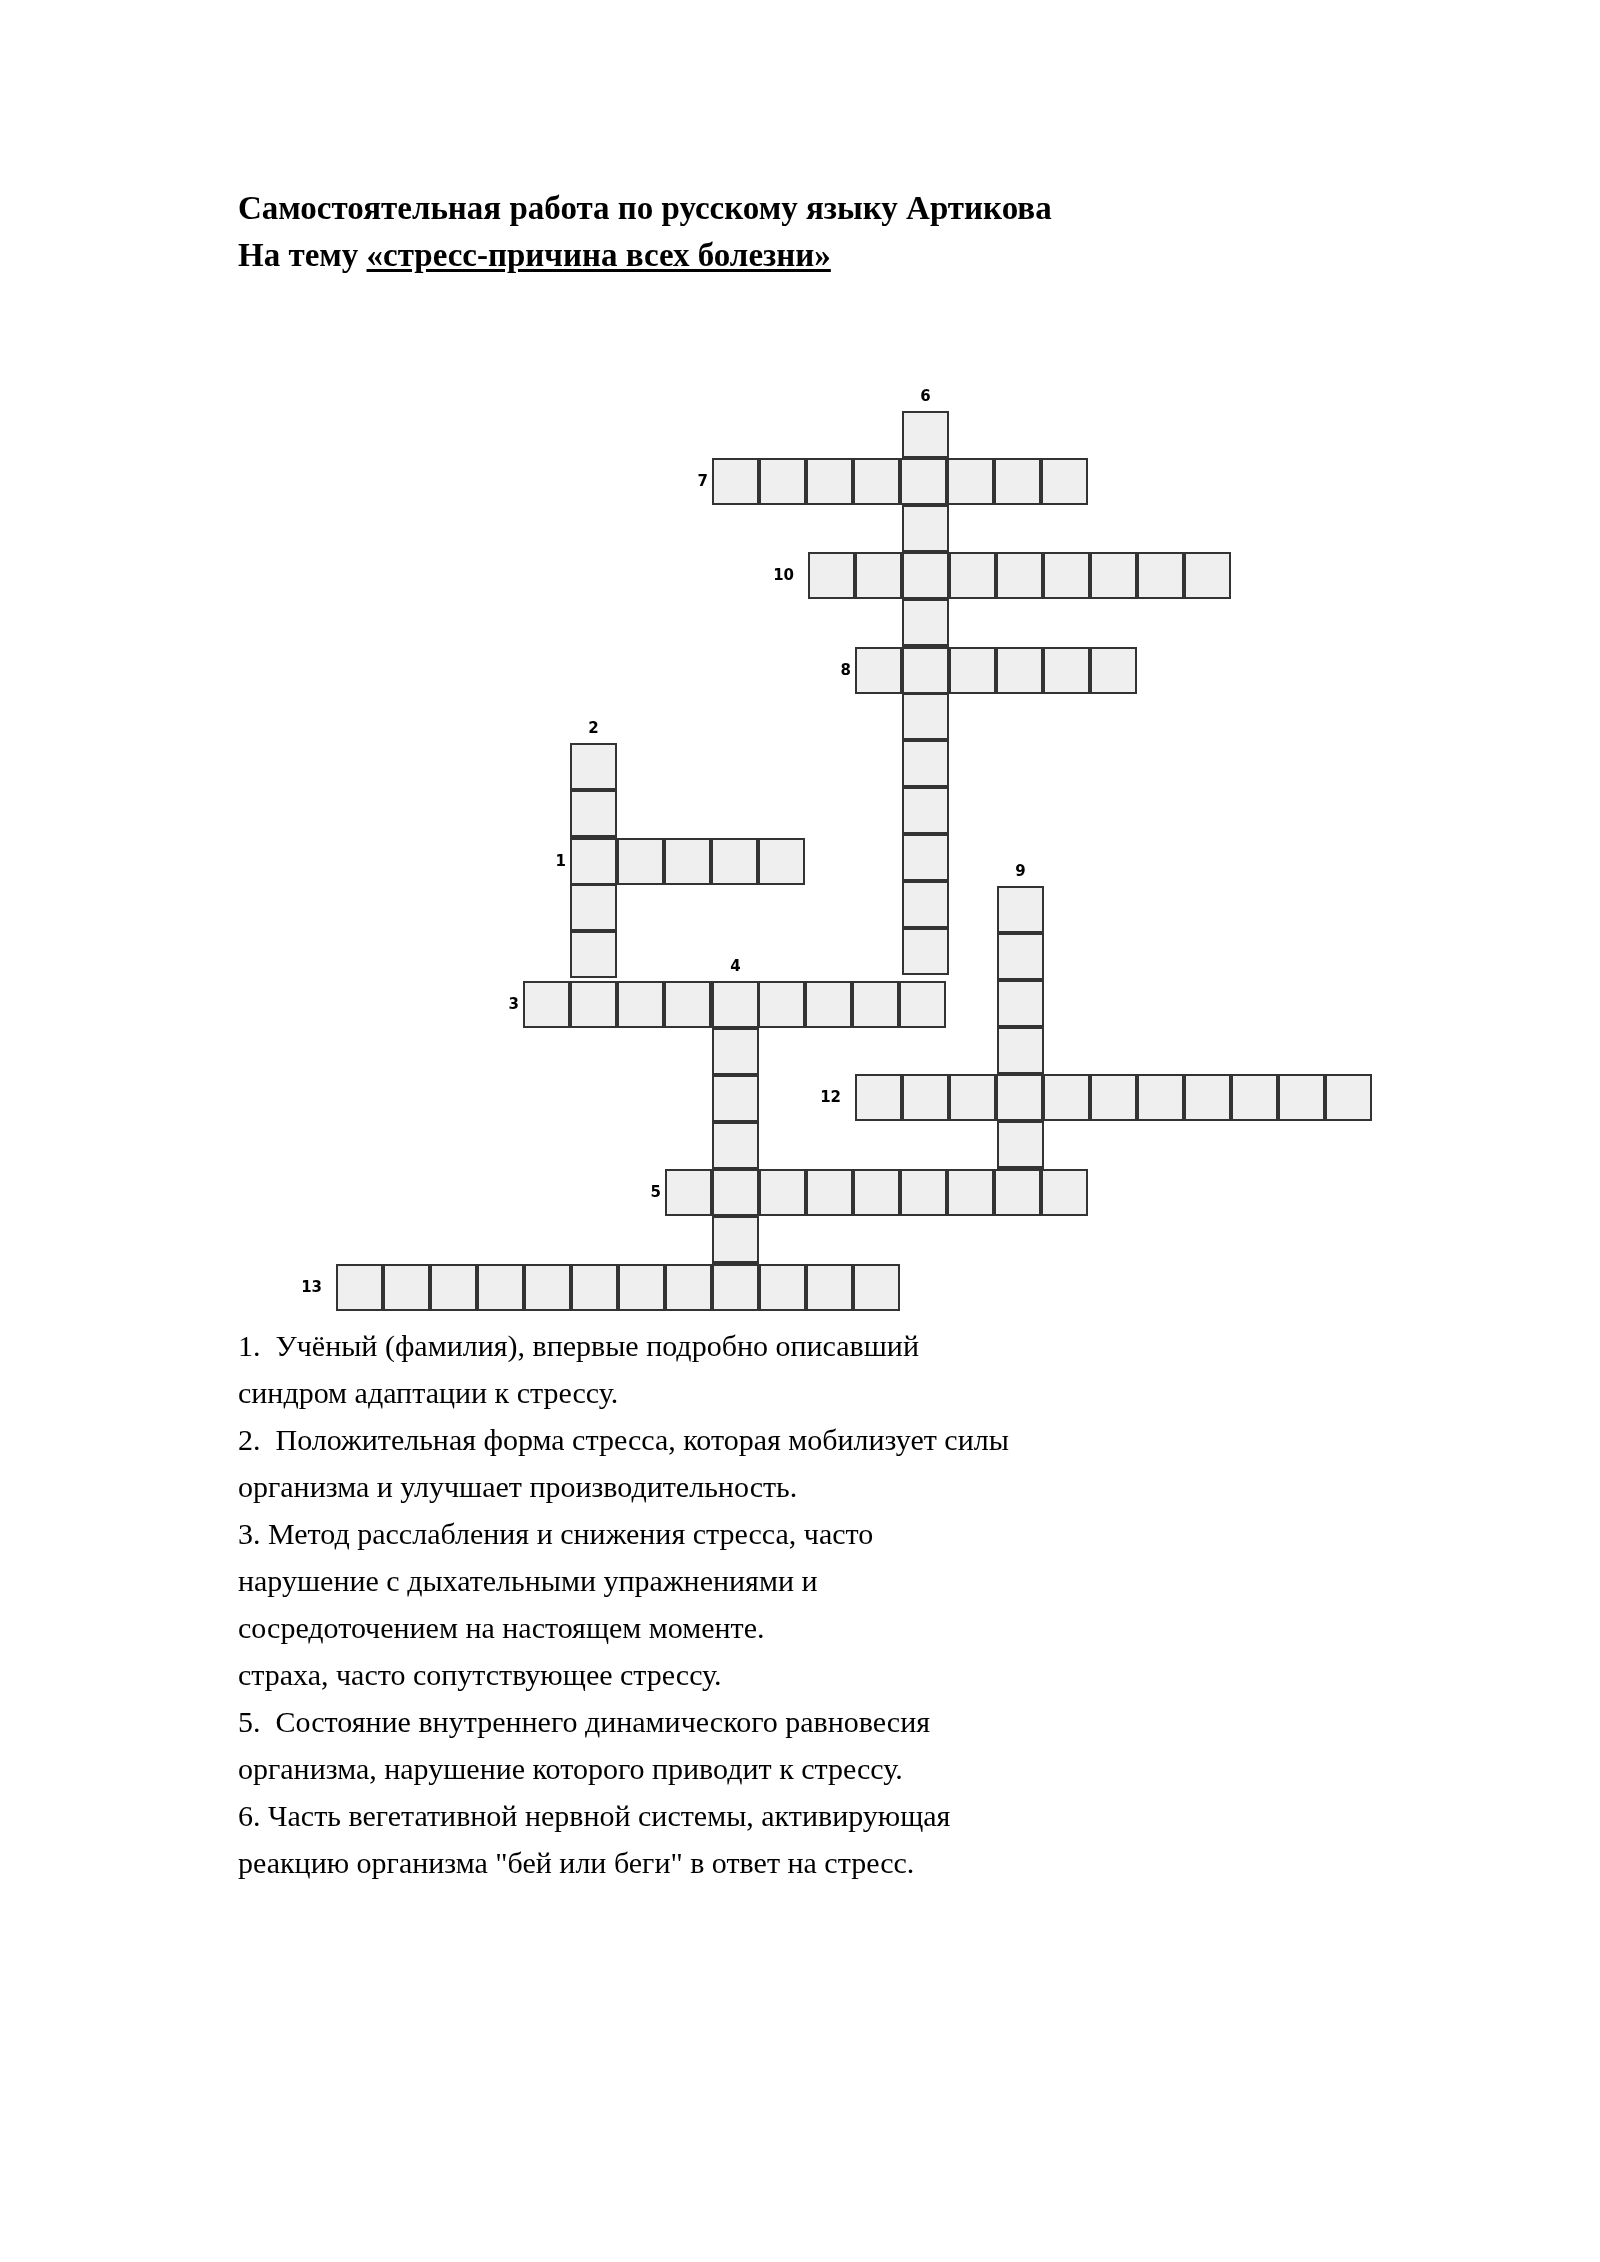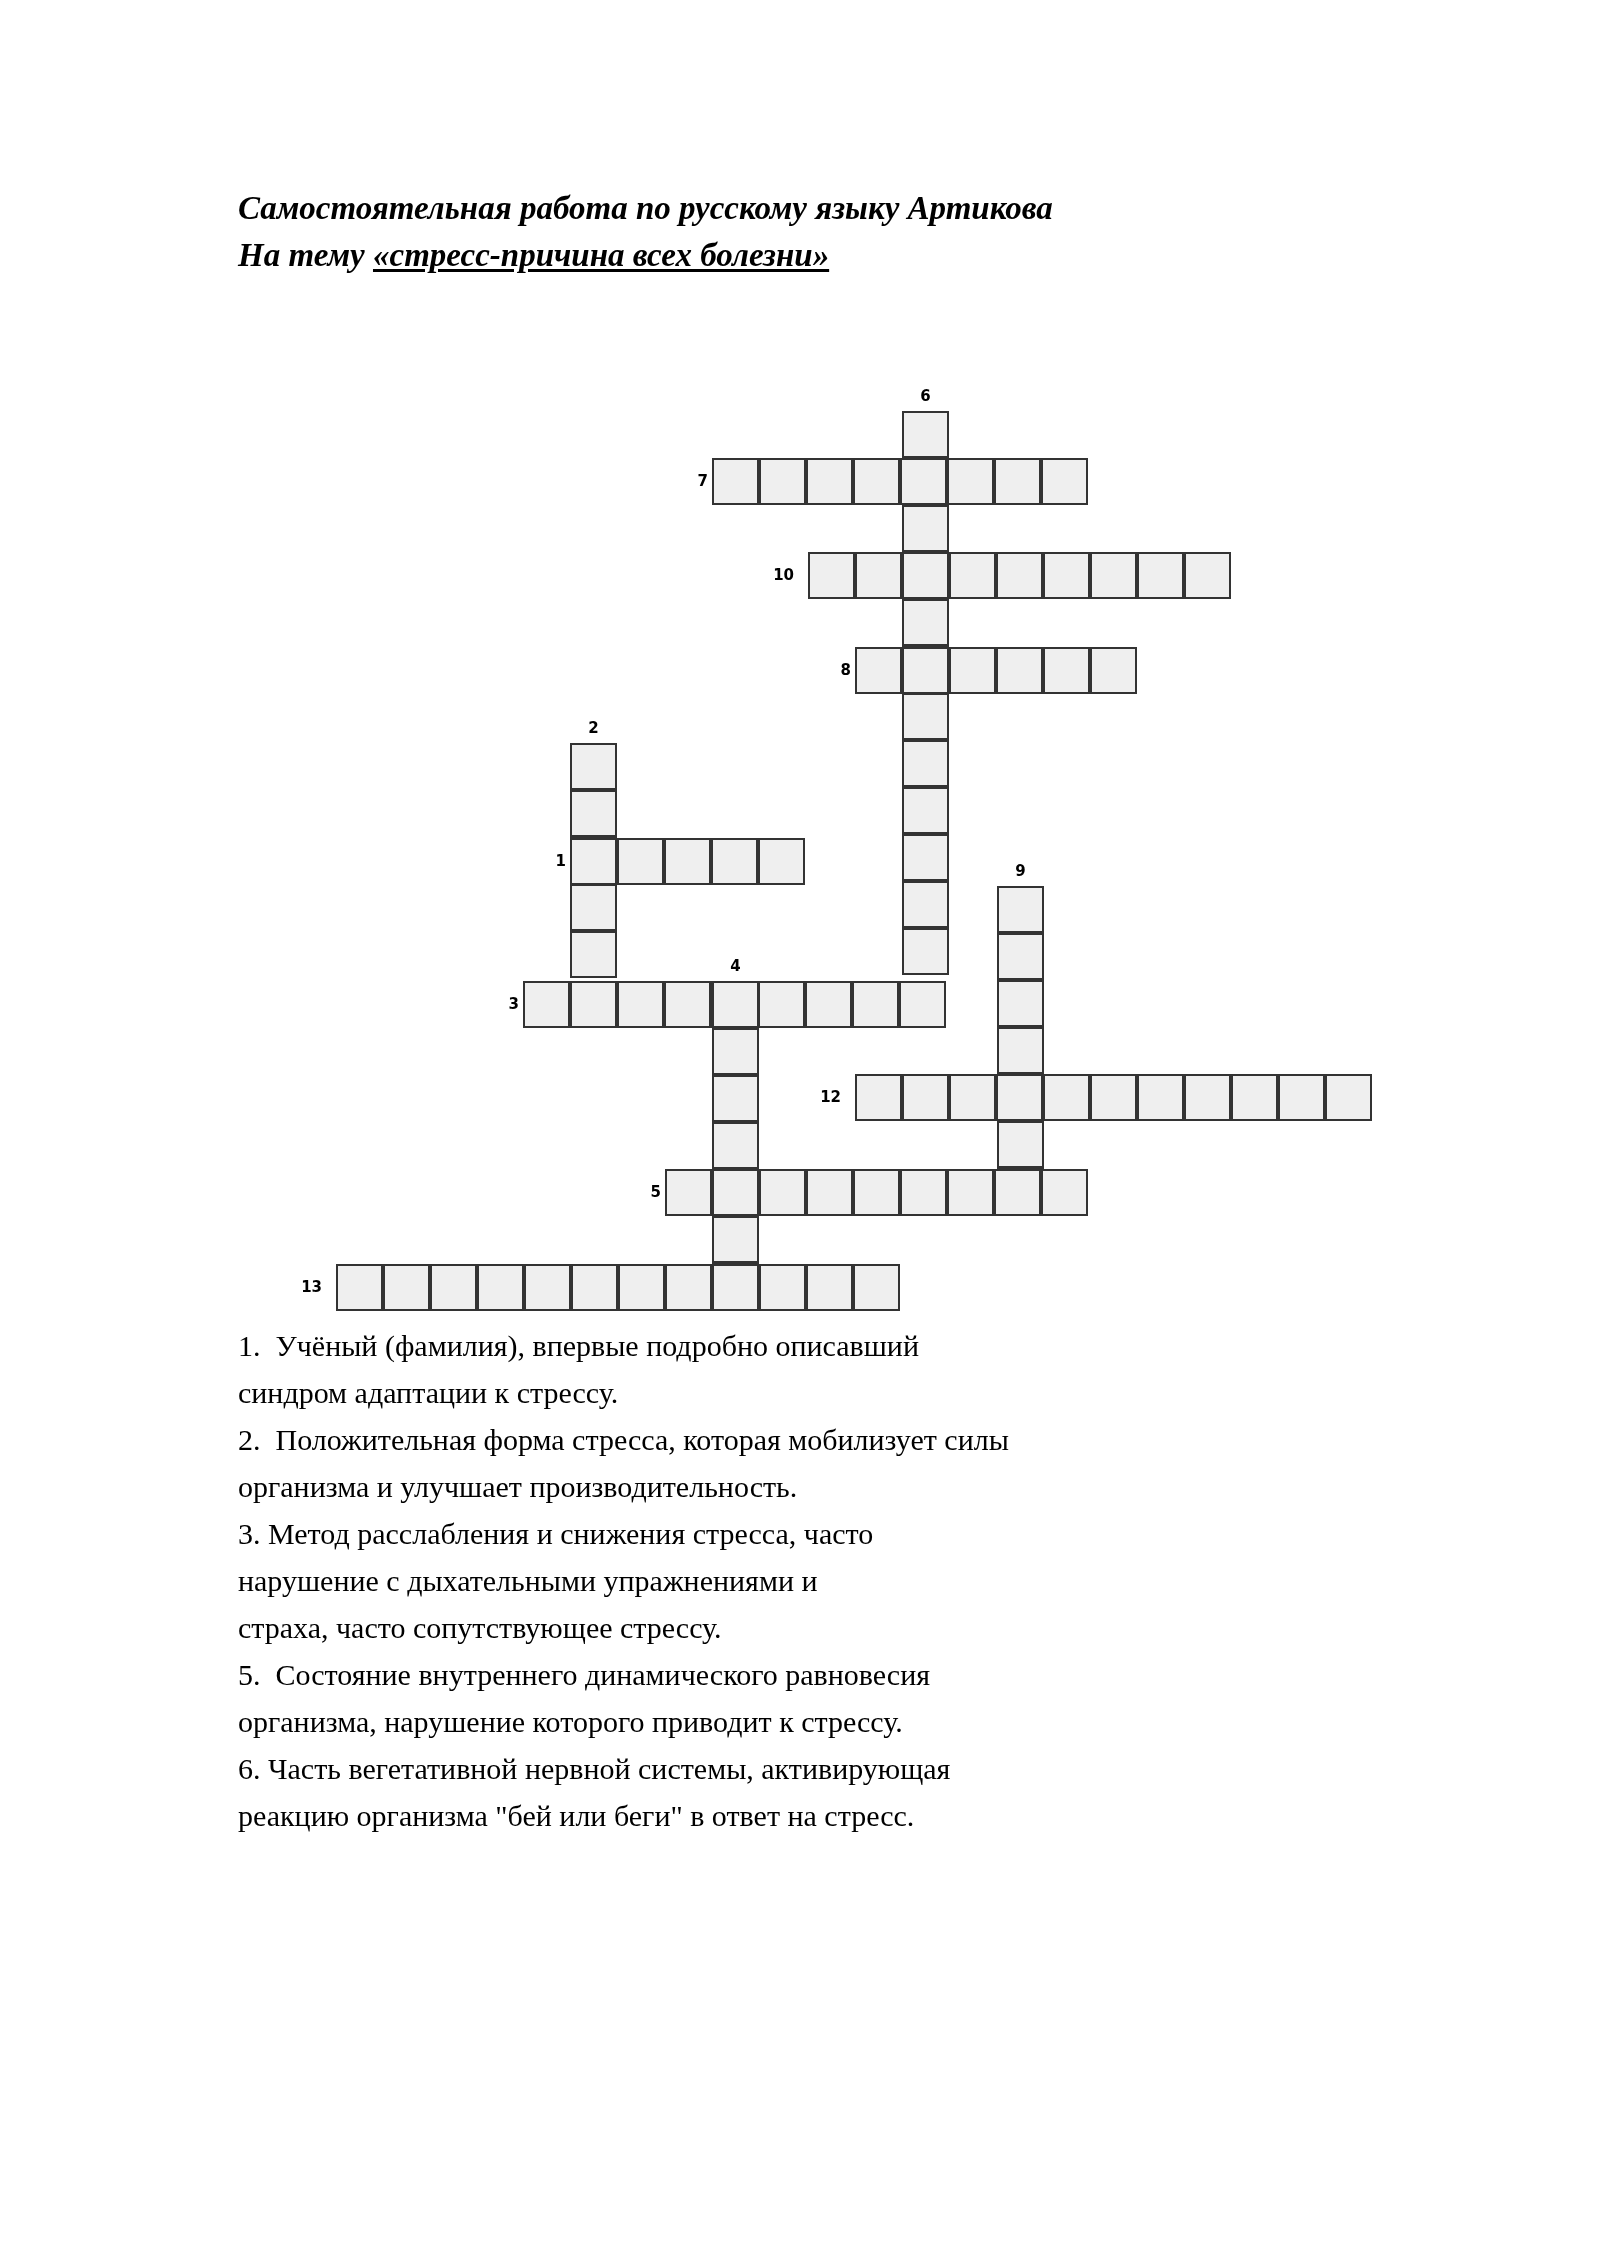--- a/index.html
+++ b/index.html
@@ -31,21 +31,21 @@
     width: 1120px;
   }
   .head-line {
     font-family: "Liberation Serif", serif;
     font-weight: bold;
     font-size: 33px;
     line-height: 47px;
     letter-spacing: 0px;
     white-space: pre;
   }
-  .head-line.indent-1 { text-indent: 0px; font-style: italic; }
+  .head-line.indent-1 { text-indent: 0px; }
   .head-line.indent-2 { text-indent: 18px; }
   .underline-part {
     text-decoration: underline;
     text-underline-offset: 3px;
   }
 
   
   #crossword {
     position: absolute;
     left: 0;
@@ -214,20 +214,21 @@
       <div class="xw-num left" style="left: 278px; top: 1280px; width: 44px;">13</div>
     </div>
 
   <div id="clues">
       <div class="clue-line">1.  Учёный (фамилия), впервые подробно описавший</div>
       <div class="clue-line">синдром адаптации к стрессу.</div>
       <div class="clue-line">2.  Положительная форма стресса, которая мобилизует силы</div>
       <div class="clue-line">организма и улучшает производительность.</div>
       <div class="clue-line">3. Метод расслабления и снижения стресса, часто</div>
       <div class="clue-line">нарушение с дыхательными упражнениями и</div>
+      <div class="clue-line">сосредоточением на настоящем моменте.</div>
       <div class="clue-line">страха, часто сопутствующее стрессу.</div>
       <div class="clue-line">5.  Состояние внутреннего динамического равновесия</div>
       <div class="clue-line">организма, нарушение которого приводит к стрессу.</div>
       <div class="clue-line">6. Часть вегетативной нервной системы, активирующая</div>
       <div class="clue-line">реакцию организма "бей или беги" в ответ на стресс.</div>
     </div>
 
 </div>
 
 </body></html>

